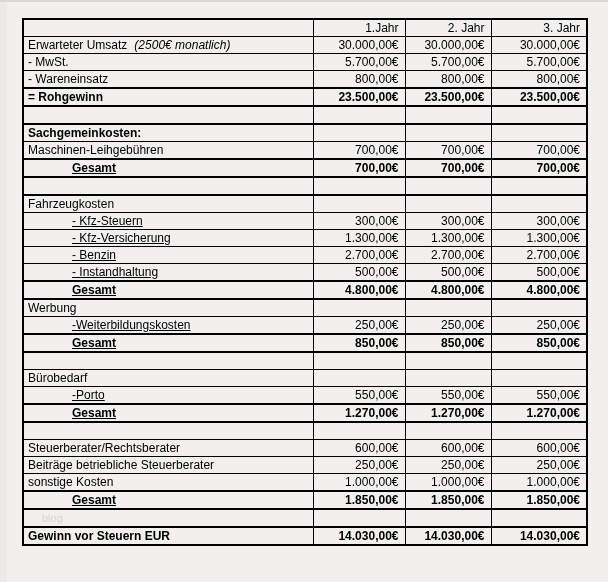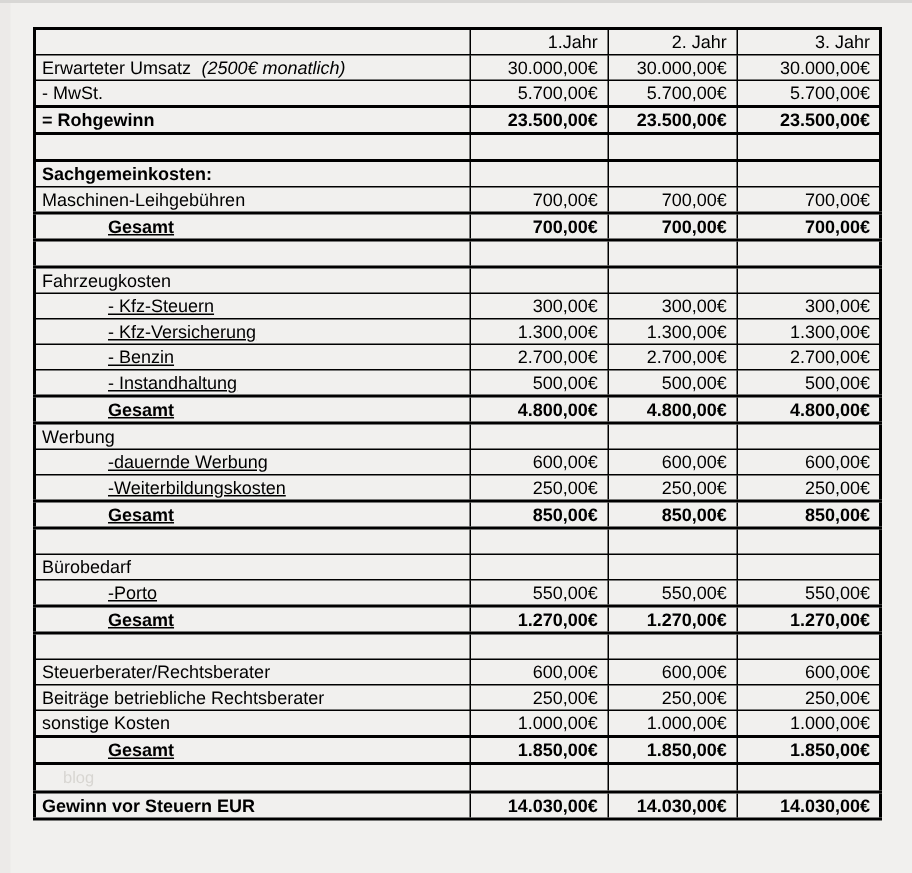--- a/index.html
+++ b/index.html
@@ -81,20 +81,28 @@
 
   <tr class="item">
     <td class="lbl">
       <span>- MwSt.</span>
     </td>
     <td class="val">5.700,00€</td>
     <td class="val">5.700,00€</td>
     <td class="val">5.700,00€</td>
   </tr>
 
+  <tr class="item">
+    <td class="lbl">
+      <span>- Wareneinsatz</span>
+    </td>
+    <td class="val">800,00€</td>
+    <td class="val">800,00€</td>
+    <td class="val">800,00€</td>
+  </tr>
 
   <tr class="total">
     <td class="lbl">
       <span>= Rohgewinn</span>
     </td>
     <td class="val">23.500,00€</td>
     <td class="val">23.500,00€</td>
     <td class="val">23.500,00€</td>
   </tr>
 
@@ -199,105 +207,97 @@
 
   <tr class="section">
     <td class="lbl">
       <span>Werbung</span>
     </td>
     <td class="val"></td>
     <td class="val"></td>
     <td class="val"></td>
   </tr>
 
-  <tr class="item ind1">
-    <td class="lbl">
-      <span>-dauernde Werbung</span>
+
+  <tr class="item ind1">
+    <td class="lbl">
+      <span>-Weiterbildungskosten</span>
+    </td>
+    <td class="val">250,00€</td>
+    <td class="val">250,00€</td>
+    <td class="val">250,00€</td>
+  </tr>
+
+  <tr class="total ind1">
+    <td class="lbl">
+      <span>Gesamt</span>
+    </td>
+    <td class="val">850,00€</td>
+    <td class="val">850,00€</td>
+    <td class="val">850,00€</td>
+  </tr>
+
+  <tr class="empty">
+    <td class="lbl">
+      <span></span>
+    </td>
+    <td class="val"></td>
+    <td class="val"></td>
+    <td class="val"></td>
+  </tr>
+
+  <tr class="section">
+    <td class="lbl">
+      <span>Bürobedarf</span>
+    </td>
+    <td class="val"></td>
+    <td class="val"></td>
+    <td class="val"></td>
+  </tr>
+
+
+  <tr class="item ind1">
+    <td class="lbl">
+      <span>-Porto</span>
+    </td>
+    <td class="val">550,00€</td>
+    <td class="val">550,00€</td>
+    <td class="val">550,00€</td>
+  </tr>
+
+  <tr class="total ind1">
+    <td class="lbl">
+      <span>Gesamt</span>
+    </td>
+    <td class="val">1.270,00€</td>
+    <td class="val">1.270,00€</td>
+    <td class="val">1.270,00€</td>
+  </tr>
+
+  <tr class="empty">
+    <td class="lbl">
+      <span></span>
+    </td>
+    <td class="val"></td>
+    <td class="val"></td>
+    <td class="val"></td>
+  </tr>
+
+  <tr class="item">
+    <td class="lbl">
+      <span>Steuerberater/Rechtsberater</span>
     </td>
     <td class="val">600,00€</td>
     <td class="val">600,00€</td>
     <td class="val">600,00€</td>
   </tr>
 
-  <tr class="item ind1">
-    <td class="lbl">
-      <span>-Weiterbildungskosten</span>
-    </td>
-    <td class="val">250,00€</td>
-    <td class="val">250,00€</td>
-    <td class="val">250,00€</td>
-  </tr>
-
-  <tr class="total ind1">
-    <td class="lbl">
-      <span>Gesamt</span>
-    </td>
-    <td class="val">850,00€</td>
-    <td class="val">850,00€</td>
-    <td class="val">850,00€</td>
-  </tr>
-
-  <tr class="empty">
-    <td class="lbl">
-      <span></span>
-    </td>
-    <td class="val"></td>
-    <td class="val"></td>
-    <td class="val"></td>
-  </tr>
-
-  <tr class="section">
-    <td class="lbl">
-      <span>Bürobedarf</span>
-    </td>
-    <td class="val"></td>
-    <td class="val"></td>
-    <td class="val"></td>
-  </tr>
-
-
-  <tr class="item ind1">
-    <td class="lbl">
-      <span>-Porto</span>
-    </td>
-    <td class="val">550,00€</td>
-    <td class="val">550,00€</td>
-    <td class="val">550,00€</td>
-  </tr>
-
-  <tr class="total ind1">
-    <td class="lbl">
-      <span>Gesamt</span>
-    </td>
-    <td class="val">1.270,00€</td>
-    <td class="val">1.270,00€</td>
-    <td class="val">1.270,00€</td>
-  </tr>
-
-  <tr class="empty">
-    <td class="lbl">
-      <span></span>
-    </td>
-    <td class="val"></td>
-    <td class="val"></td>
-    <td class="val"></td>
-  </tr>
-
-  <tr class="item">
-    <td class="lbl">
-      <span>Steuerberater/Rechtsberater</span>
-    </td>
-    <td class="val">600,00€</td>
-    <td class="val">600,00€</td>
-    <td class="val">600,00€</td>
-  </tr>
-
-  <tr class="item">
-    <td class="lbl">
-      <span>Beiträge betriebliche Rechtsberater</span>
+  <tr class="item">
+    <td class="lbl">
+      <span>Beiträge betriebliche Steuerberater</span>
     </td>
     <td class="val">250,00€</td>
     <td class="val">250,00€</td>
     <td class="val">250,00€</td>
   </tr>
 
   <tr class="item">
     <td class="lbl">
       <span>sonstige Kosten</span>
     </td>

